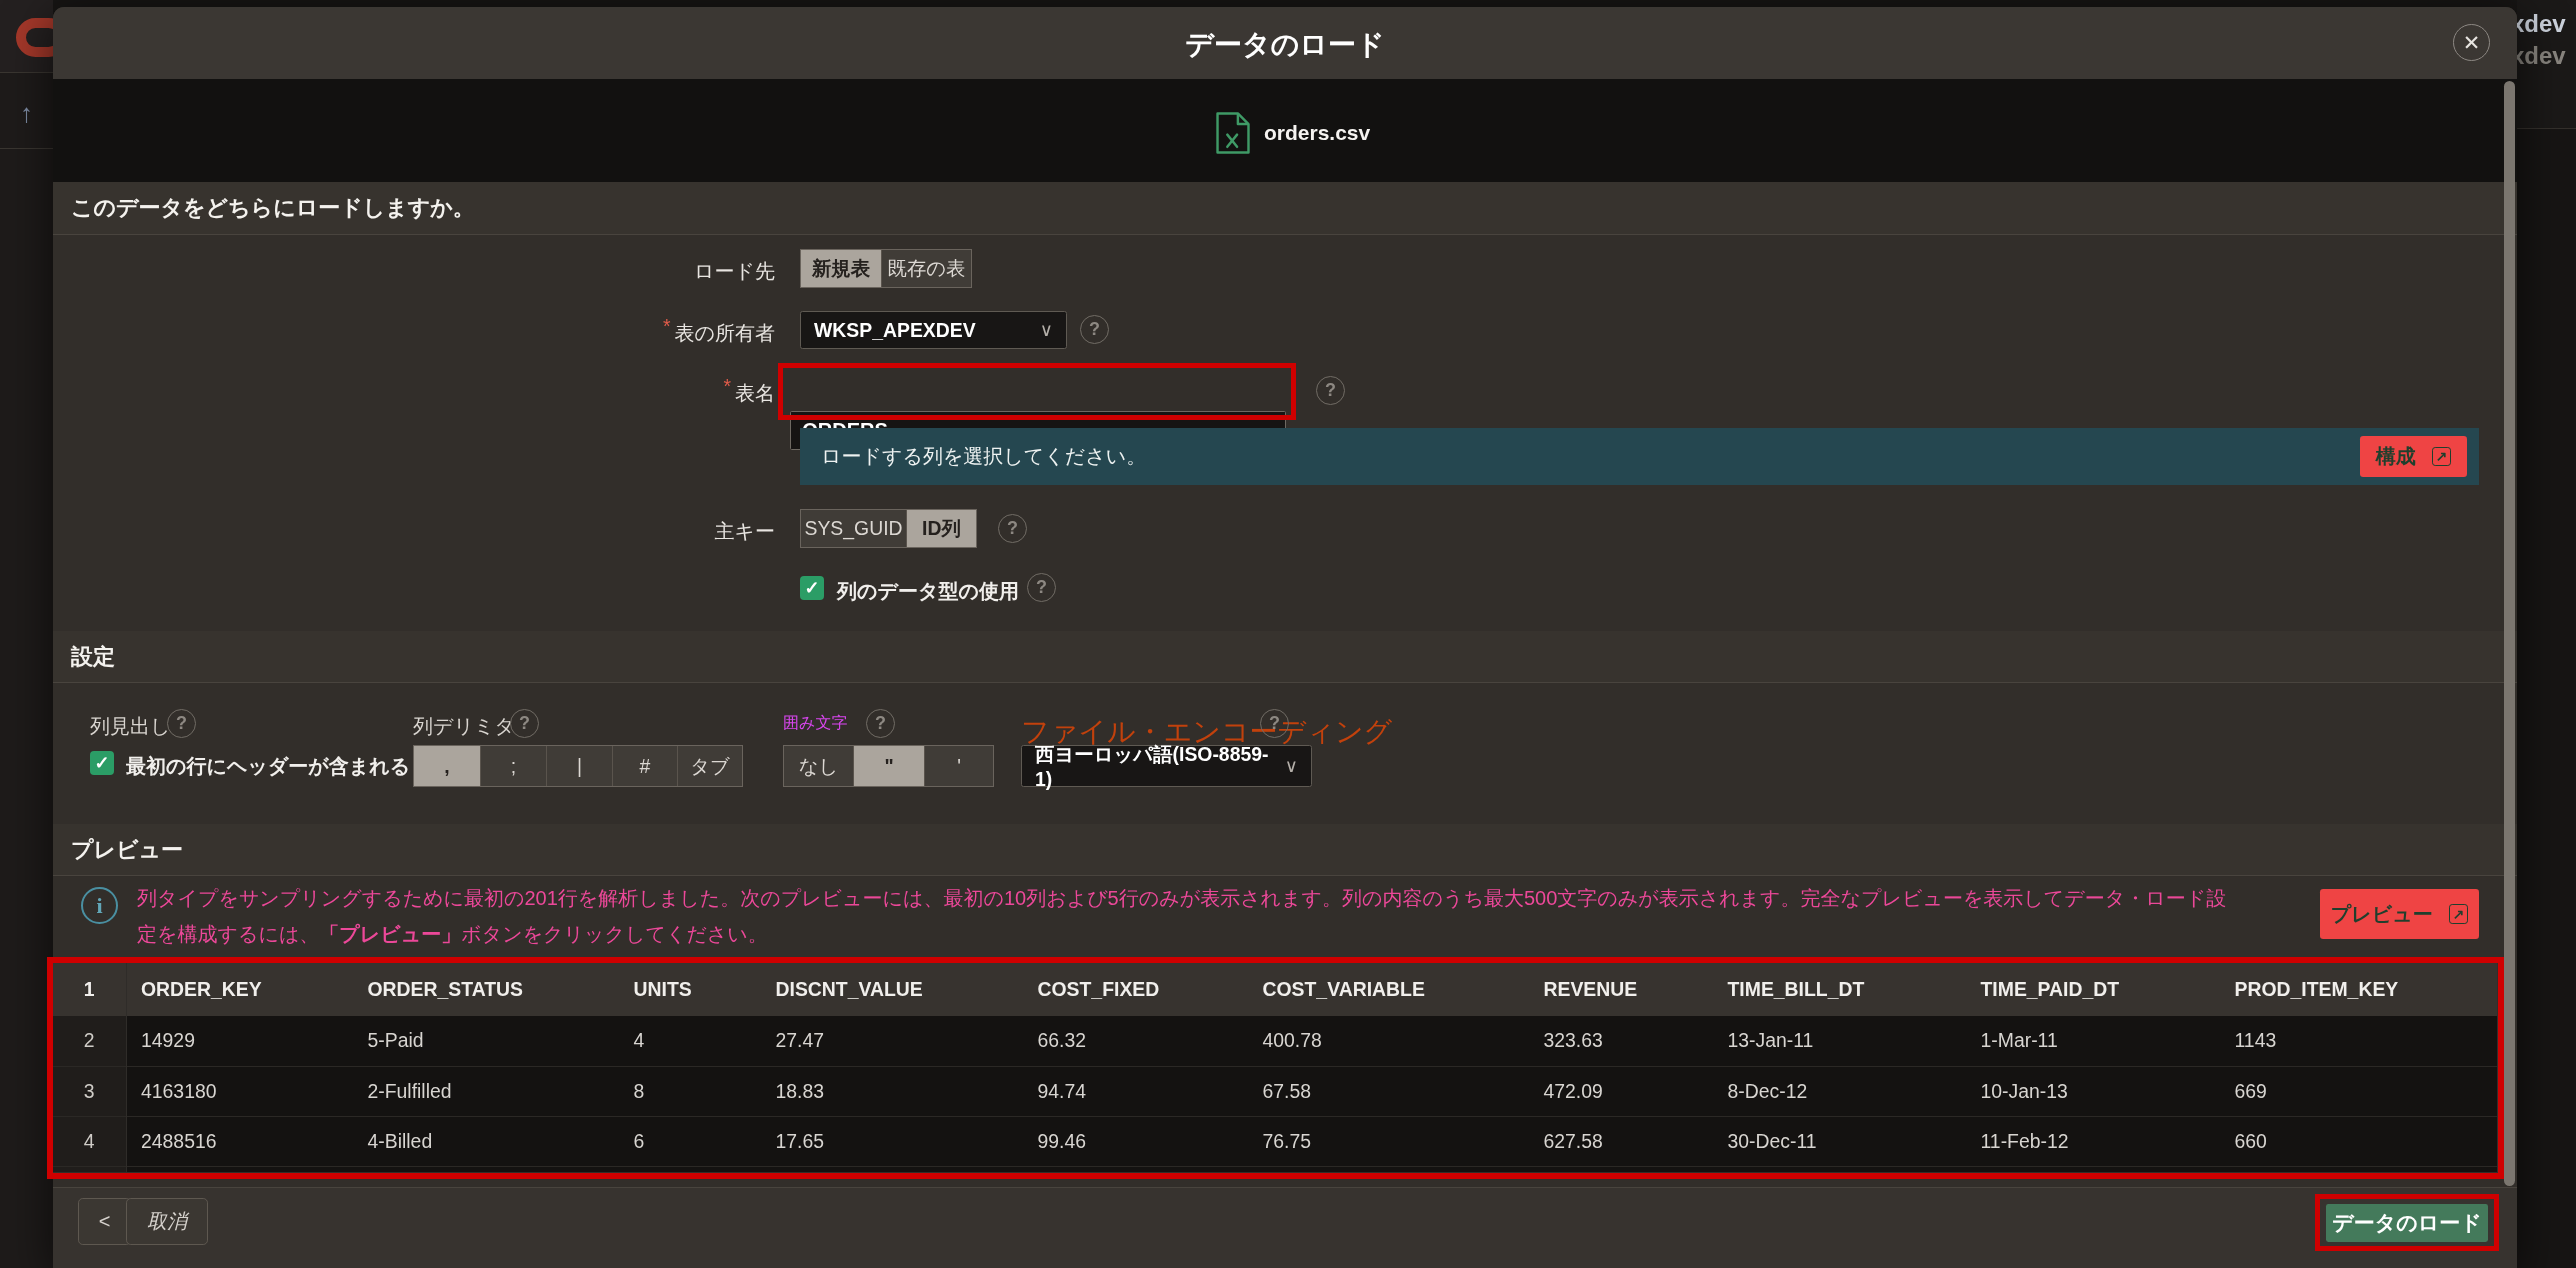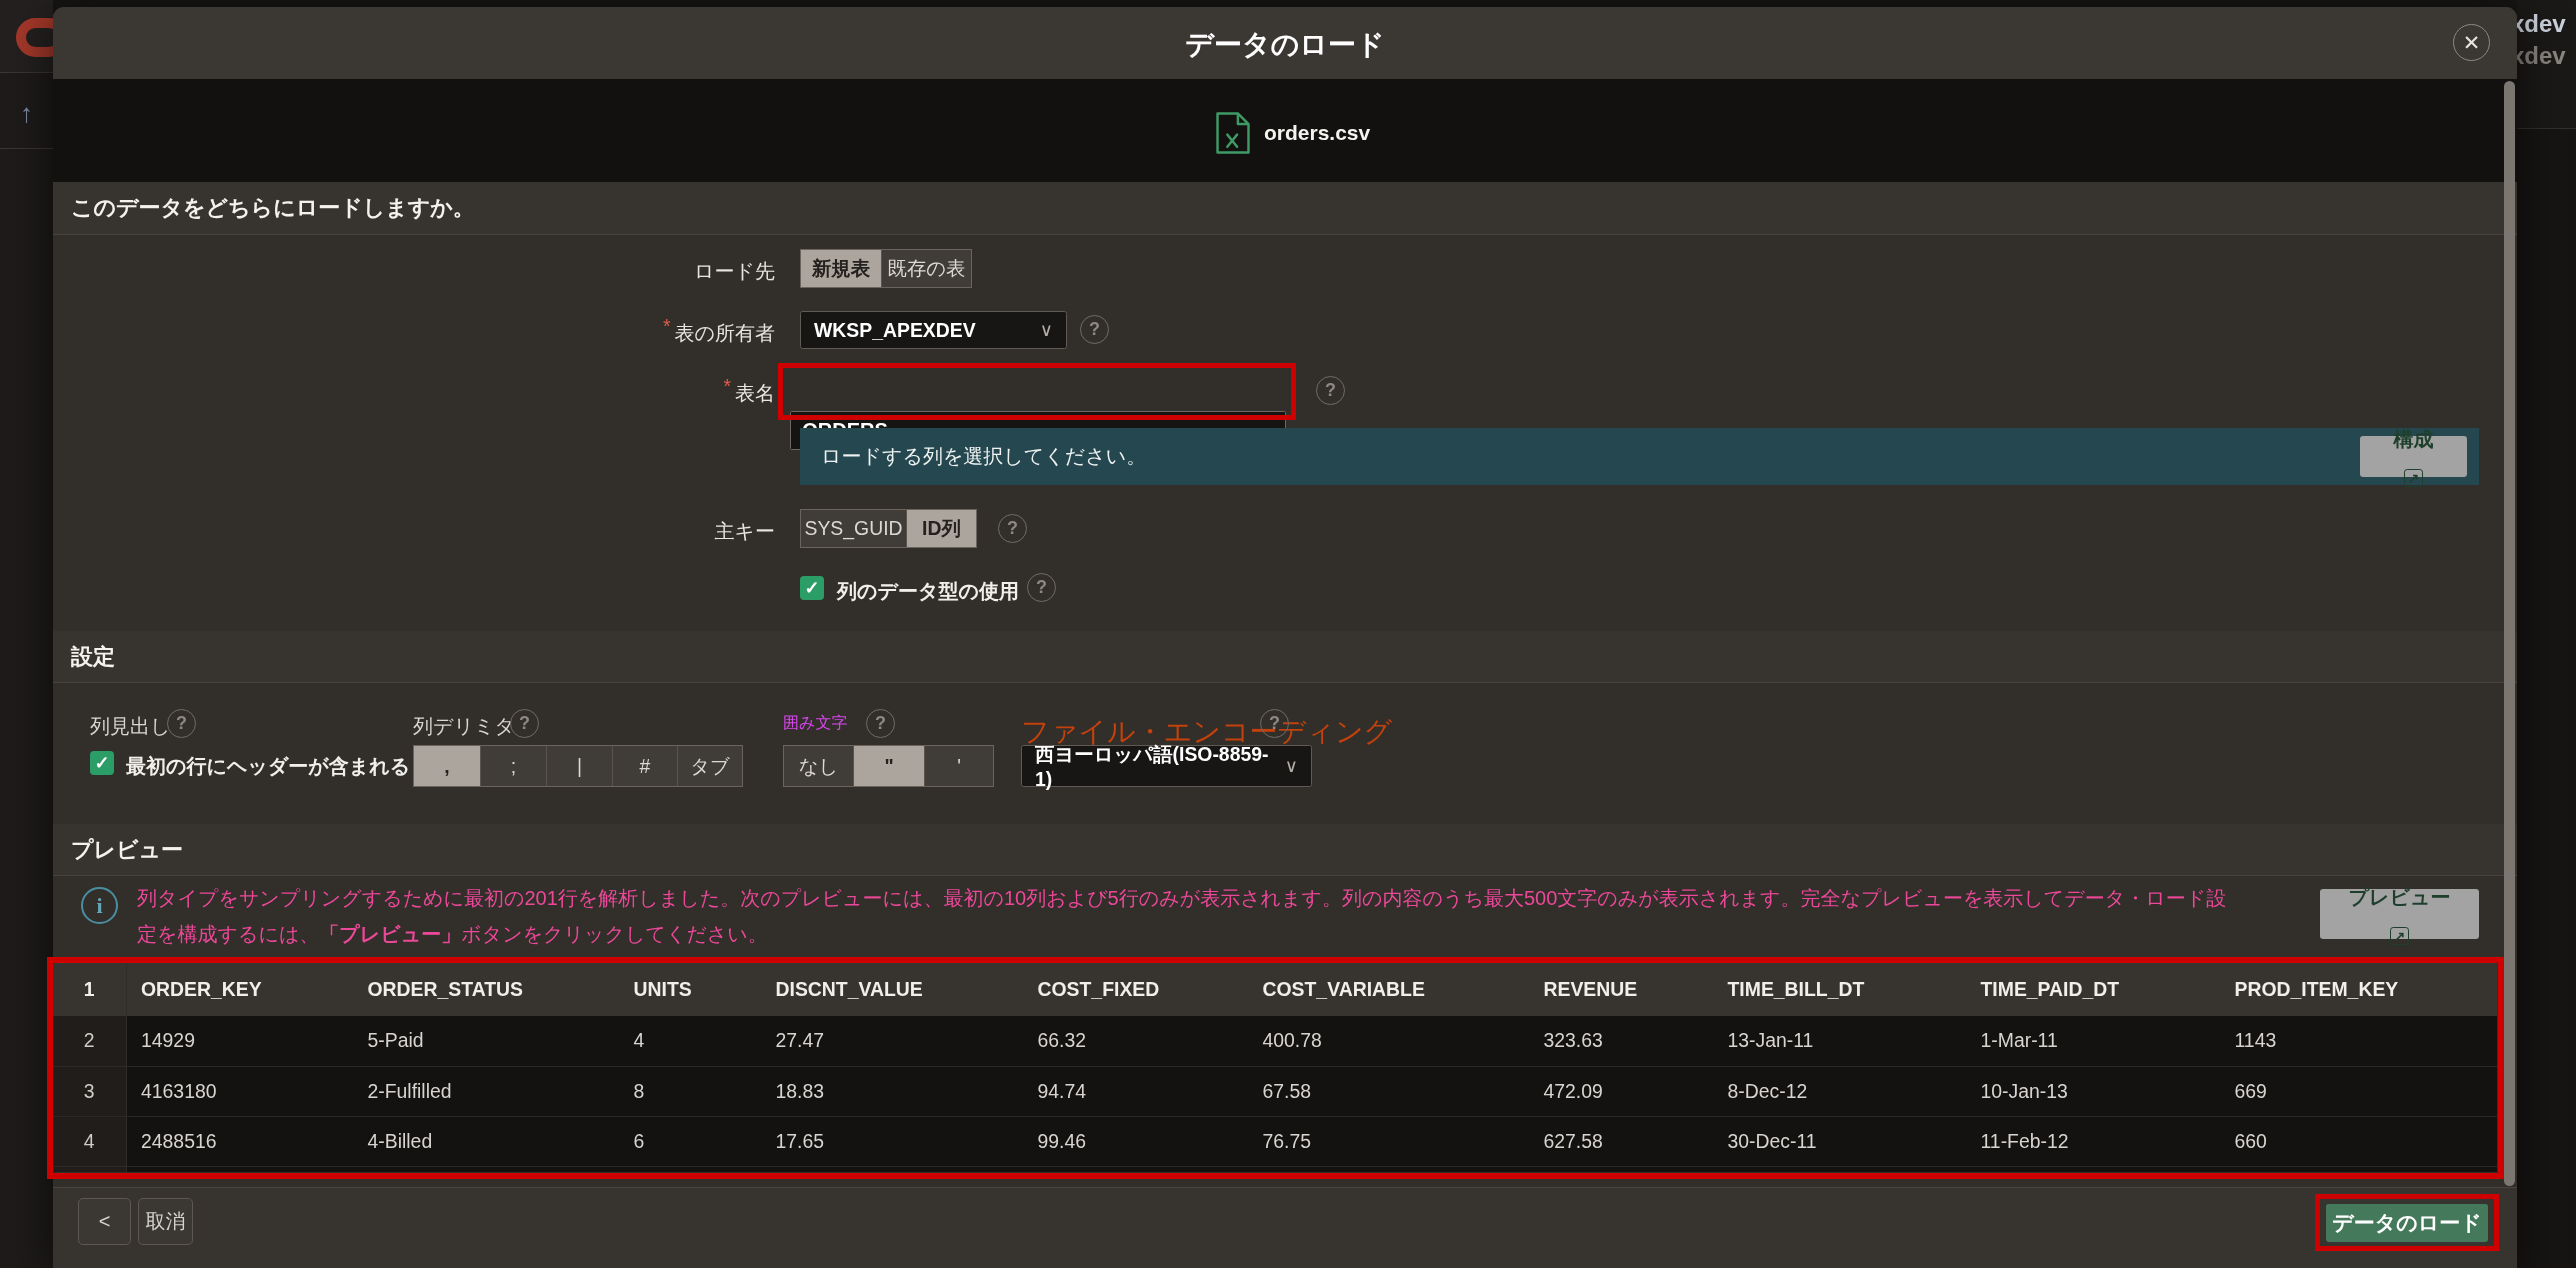--- a/index.html
+++ b/index.html
@@ -40,21 +40,21 @@
   .seg + .seg { border-left:0.8px solid #5a544d; }
   .seg.sel { background:#aba59d; color:#25211e; font-weight:bold; }
   .select { display:flex; align-items:center; justify-content:space-between; background:#181615; border:0.8px solid #5f5a53; border-radius:2.4px; color:#ffffff; font-weight:bold; font-size:19.4px; padding:0 13px; cursor:pointer; }
   .select .chev { color:#b4afa9; font-size:18px; font-weight:normal; }
   .text-input { background:#161413; border:0.8px solid #6e6962; border-radius:1.6px; color:#ffffff; font-weight:bold; font-size:20px; padding:0 11.3px; font-family:"Liberation Sans",sans-serif; outline:none; }
   .help { width:29px; height:29px; border-radius:50%; border:1.6px solid #716c65; color:#8d8882; font-size:18px; font-weight:bold; display:flex; align-items:center; justify-content:center; cursor:pointer; }
   .chk { width:24px; height:24px; background:#2b9d66; border-radius:4px; color:#ffffff; font-size:18px; font-weight:bold; display:flex; align-items:center; justify-content:center; cursor:pointer; }
   .chk-lbl { font-size:20px; font-weight:bold; color:#f1efec; }
   .teal-bar { background:#254750; display:flex; align-items:center; }
   .teal-text { margin-left:21px; font-size:20px; color:#eef2f1; }
-  .btn-mint { background:#a3a3a3; color:#1f3f2d; font-weight:bold; font-size:20px; border-radius:3.2px; display:flex; align-items:center; justify-content:center; gap:16px; cursor:pointer;flex-direction:column; }
+  .btn-mint { background:#ef4444; color:#1f3f2d; font-weight:bold; font-size:20px; border-radius:3.2px; display:flex; align-items:center; justify-content:center; gap:16px; cursor:pointer; }
   .ext-ic { width:19.4px; height:19.4px; border:1.6px solid #1f3f2d; border-radius:3.2px; font-size:13.7px; display:flex; align-items:center; justify-content:center; font-weight:bold; }
   .info-ic { width:37px; height:37px; border-radius:50%; border:2.4px solid #4a8fa1; color:#62a7b8; font-size:22px; font-weight:bold; display:flex; align-items:center; justify-content:center; font-family:"Liberation Serif",serif; }
   .info-text { font-size:20px; color:#ec4899; }
   .btn-dark { background:#3b3732; border:0.8px solid #5e5850; border-radius:4.8px; color:#d6d2cd; font-size:20px; display:flex; align-items:center; justify-content:center; cursor:pointer; }
   .btn-green { background:#447a5b; color:#ffffff; font-weight:bold; font-size:21px; border-radius:2.4px; display:flex; align-items:center; justify-content:center; cursor:pointer; }
   .annot { border:6.5px solid #cf0000; pointer-events:none; z-index:60; }
   .annot7 { border:5.7px solid #cf0000; pointer-events:none; z-index:60; }
 
   
   .tbl-wrap { left:53px; top:963px; width:2444px; height:209px; overflow:hidden; background:#141211; }
@@ -267,16 +267,16 @@
       </tbody>
   </table>
 </div>
 <div class="abs annot" style="left:47px; top:957px; width:2457px; height:222px;"></div>
 
 <div class="abs scroll-thumb"></div>
 <div class="abs resize-handle"></div>
 
 <div class="abs" style="left:53px; top:1187px; width:2464px; height:82px; background:#37332f; border-top:0.8px solid #49443e;"></div>
 <div class="abs btn-dark" style="left:78px; top:1198px; width:53px; height:47px;">&lt;</div>
-<div class="abs btn-dark" style="left:138px; top:1198px; width:55px; height:47px;">取消</div>
+<div class="abs btn-dark" style="left:126px; top:1198px; width:82px; height:47px;font-style:italic;">取消</div>
 <div class="abs btn-green" style="left:2326px; top:1204px; width:162px; height:38px;">データのロード</div>
 <div class="abs annot7" style="left:2315px; top:1194px; width:184px; height:57px;"></div>
 
 
 </body></html>

